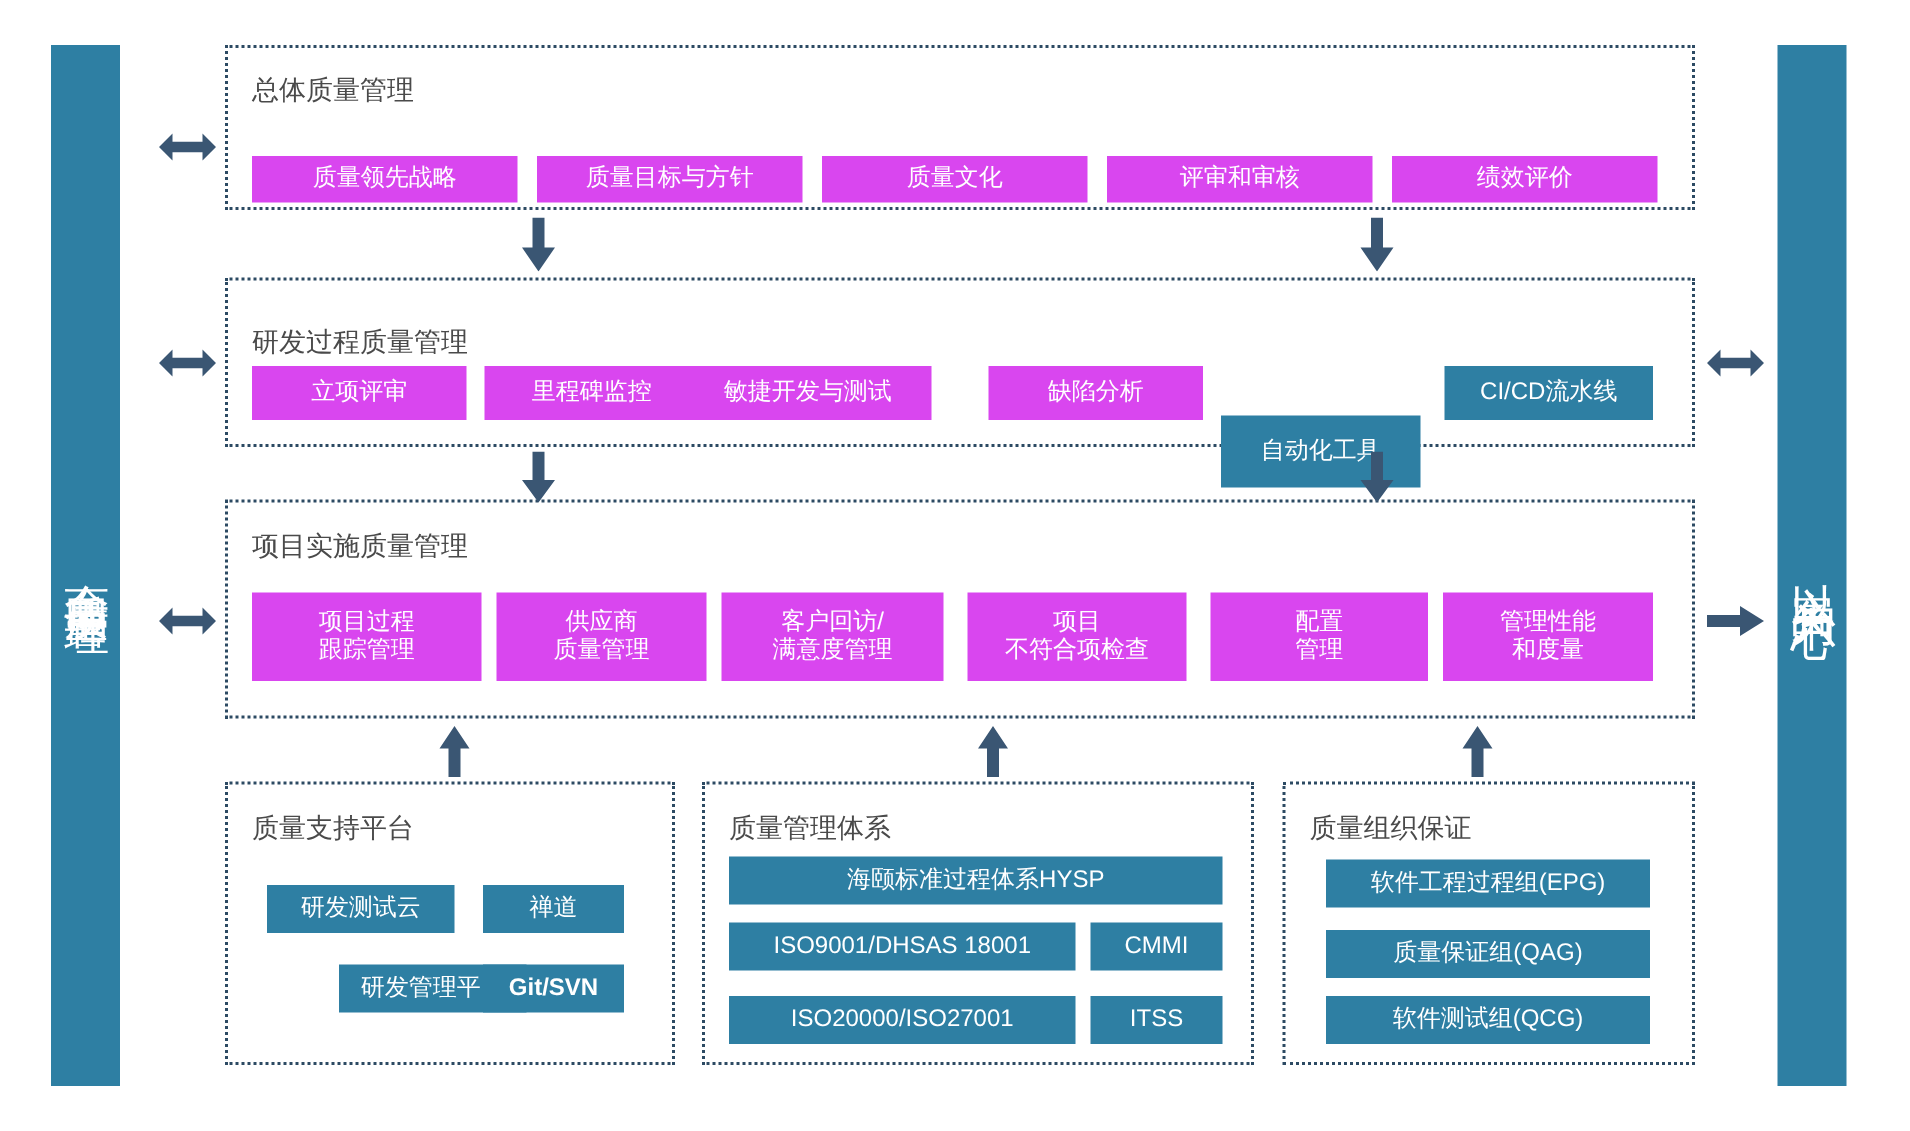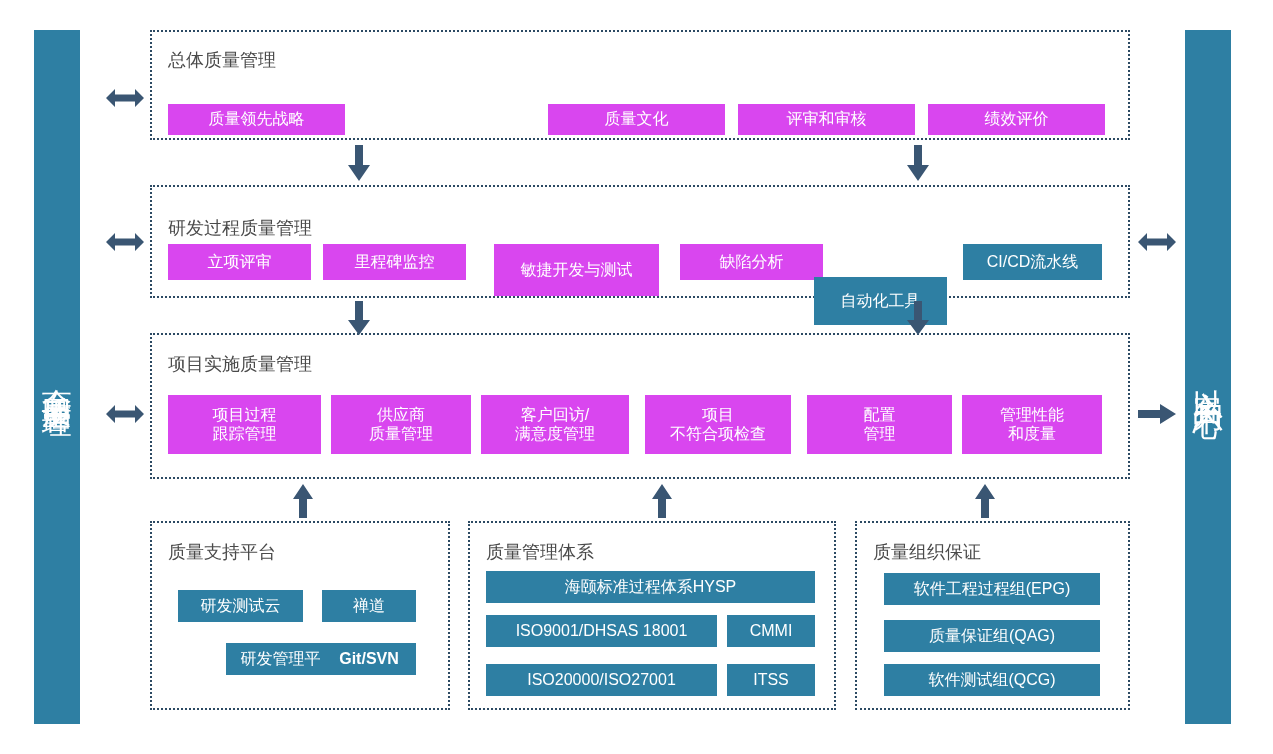--- a/index.html
+++ b/index.html
@@ -86,30 +86,31 @@
   </div>
 
   <svg id="wedge" viewBox="0 0 960 50" preserveAspectRatio="none">
     <polygon points="0,50 450,0 960,50" fill="#E3E3E3"></polygon>
   </svg>
   <div id="wedge-label">领导重视</div>
 
   <div class="panel" style="left:150px;top:30px;width:980px;height:110px;"></div>
   <div class="panel-title" style="left:168px;top:48px;">总体质量管理</div>
   <div class="chip navy" style="left:168px;top:104px;width:177px;height:31px;">质量领先战略</div>
+  <div class="chip navy" style="left:358px;top:104px;width:177px;height:31px;">质量目标与方针</div>
   <div class="chip navy" style="left:548px;top:104px;width:177px;height:31px;">质量文化</div>
   <div class="chip navy" style="left:738px;top:104px;width:177px;height:31px;">评审和审核</div>
   <div class="chip navy" style="left:928px;top:104px;width:177px;height:31px;">绩效评价</div>
 
   <div class="panel" style="left:150px;top:185px;width:980px;height:113px;"></div>
   <div class="panel-title" style="left:168px;top:216px;">研发过程质量管理</div>
   <div class="chip navy" style="left:168px;top:244px;width:143px;height:36px;">立项评审</div>
   <div class="chip navy" style="left:323px;top:244px;width:143px;height:36px;">里程碑监控</div>
-  <div class="chip navy" style="left:494px;top:244px;width:165px;height:52px;">敏捷开发与测试</div>
-  <div class="chip navy" style="left:680px;top:244px;width:143px;height:36px;">缺陷分析</div>
+  <div class="chip navy" style="left:456px;top:244px;width:165px;height:36px;">敏捷开发与测试</div>
+  <div class="chip navy" style="left:659px;top:244px;width:143px;height:36px;">缺陷分析</div>
   <div class="chip teal" style="left:814px;top:260px;width:133px;height:48px;margin-top:17px;">自动化工具</div>
   <div class="chip teal" style="left:963px;top:244px;width:139px;height:36px;">CI/CD流水线</div>
 
   <div class="panel" style="left:150px;top:333px;width:980px;height:146px;"></div>
   <div class="panel-title" style="left:168px;top:352px;">项目实施质量管理</div>
   <div class="chip navy" style="left:168px;top:395px;width:153px;height:59px;">项目过程
 跟踪管理</div>
   <div class="chip navy" style="left:331px;top:395px;width:140px;height:59px;">供应商
 质量管理</div>
   <div class="chip navy" style="left:481px;top:395px;width:148px;height:59px;">客户回访/

